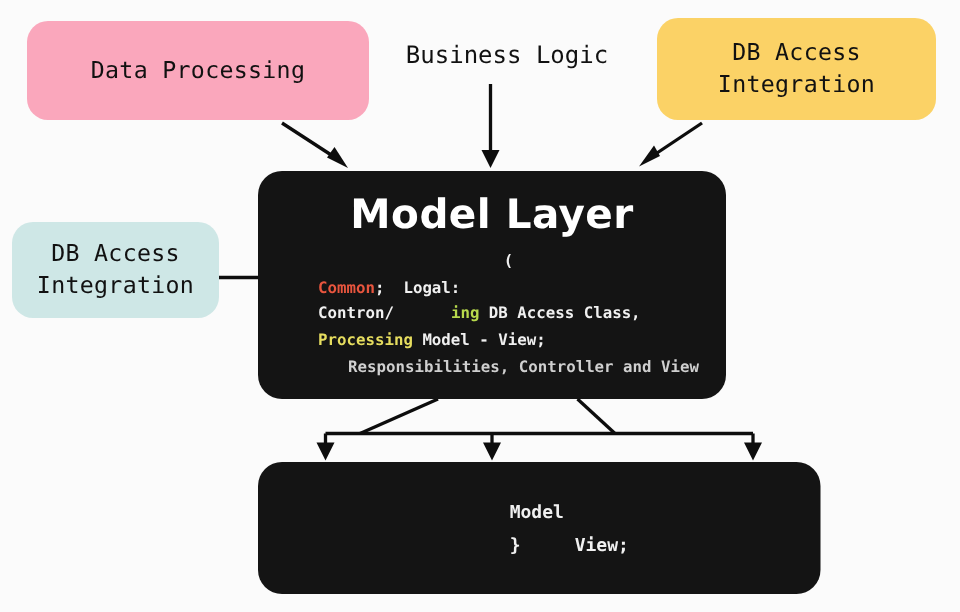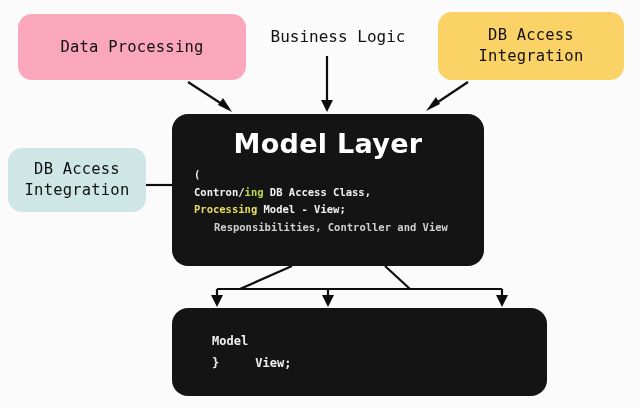--- a/index.html
+++ b/index.html
@@ -28,20 +28,21 @@
     width: 640px;
     height: 408px;
     overflow: visible;
   }
   .node {
     position: absolute;
     box-sizing: border-box;
     display: flex;
     flex-direction: column;
     justify-content: center;
+    align-items: center;
   }
   
   .pastel {
     border-radius: 14px;
     align-items: center;
     text-align: center;
     color: #111111;
     font-family: "DejaVu Sans Mono", monospace;
     font-size: 15.5px;
     line-height: 1.35;
@@ -92,21 +93,21 @@
   .code {
     font-family: "DejaVu Sans Mono", monospace;
     font-size: 10.5px;
     line-height: 1.68;
     white-space: pre;
     color: #f0f0f0;
     font-weight: bold;
   }
   #panel-model-layer .code { padding-left: 22px; }
   .code .tok-red   { color: #e8553e; }
-  .code .tok-green { color: #b7d94c; }
+  .code .tok-green { color: #b7d94c; margin-left: 38px; }
   .code .tok-yellow{ color: #e6dd5f; }
   .code .tok-dim   { color: #cfcfcf; margin-left: 20px; }
   #panel-model {
     left: 172px; top: 308px; width: 375px; height: 88px;
     justify-content: center;
     padding-left: 40px;
   }
   #panel-model .code { font-size: 12px; line-height: 1.85; }
   .arrow-line {
     stroke: #0d0d0d;
@@ -168,20 +169,20 @@
   </div>
 
   <div class="node pastel" id="box-db-access-left">
     <span class="line">DB Access</span>
     <span class="line">Integration</span>
   </div>
 
   <div class="node panel" id="panel-model-layer">
     <div class="panel-title">Model Layer</div>
     <div class="code paren-out">(</div>
-    <div class="code"><div><span>Contron/</span><span class="tok-green">ing</span><span> DB Access Class,</span></div><div><span class="tok-yellow">Processing</span><span> Model - View;</span></div><div class="tok-dim">Responsibilities, Controller and View</div></div>
+    <div class="code"><div><span class="tok-red">Common</span><span>;  Logal:</span></div><div><span>Contron/</span><span class="tok-green">ing</span><span> DB Access Class,</span></div><div><span class="tok-yellow">Processing</span><span> Model - View;</span></div><div class="tok-dim">Responsibilities, Controller and View</div></div>
   </div>
 
   <div class="node panel" id="panel-model">
     <div class="code"><div>Model</div><div>}     View;</div></div>
   </div>
 
 </div>
 
 </body></html>

